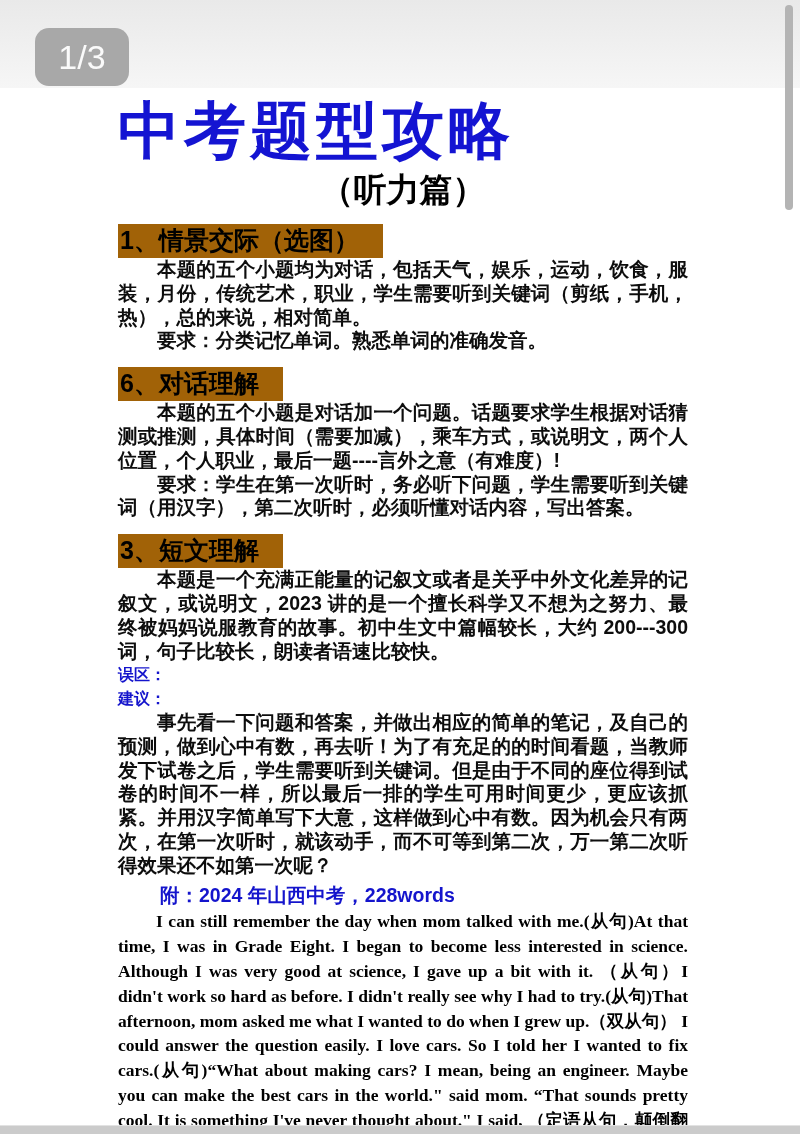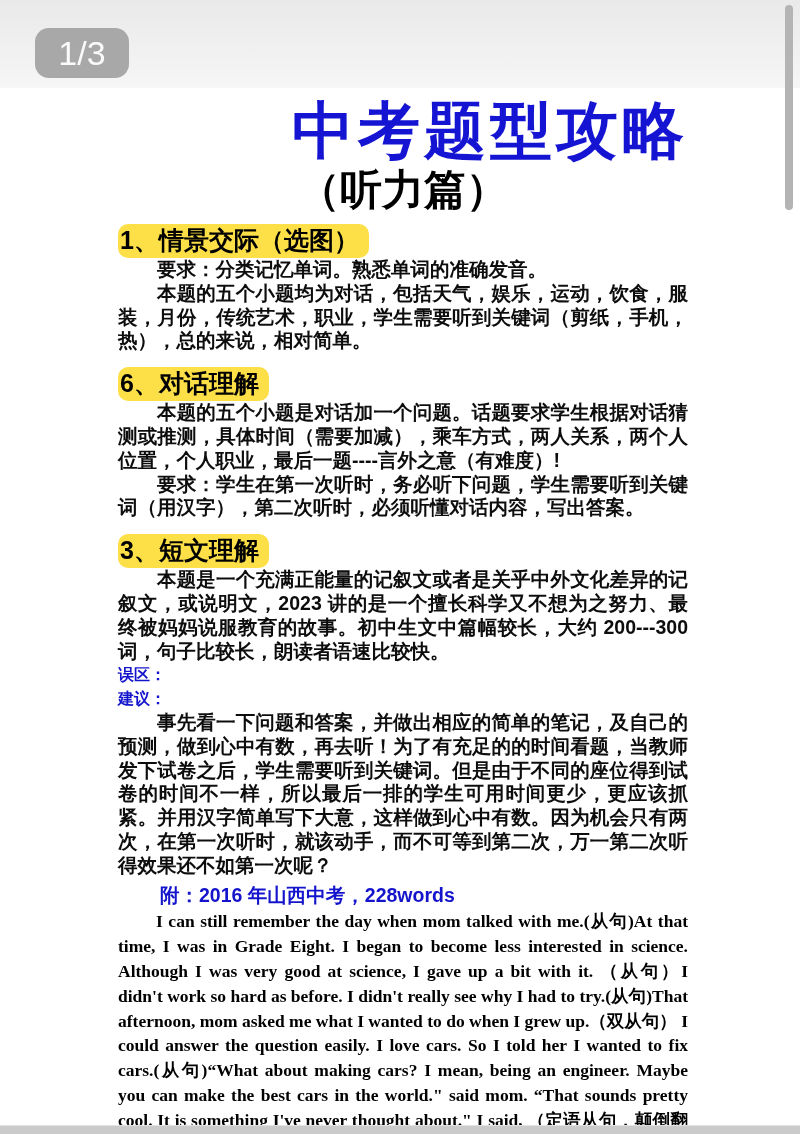--- a/index.html
+++ b/index.html
@@ -17,21 +17,21 @@
   }
   .top-band {
     position: absolute;
     left: 0; top: 0;
     width: 800px; height: 88px;
     background: linear-gradient(#e9e9e9, #f6f6f6);
   }
   .page-badge {
     position: absolute;
     left: 35px; top: 28px;
-    width: 94px; height: 50px;
+    width: 94px; height: 58px;
     background: #a8a8a8;
     border-radius: 14px;
     color: #fafafa;
     font-size: 34px;
     display: flex;
     align-items: center;
     justify-content: center;
     font-family: "Liberation Sans", sans-serif;
   }
   .scrollbar-thumb {
@@ -51,47 +51,46 @@
   .page {
     position: absolute;
     left: 0; top: 88px;
     width: 800px;
     padding: 0 112px 0 118px;
     color: #0d0d0d;
     font-weight: bold;
   }
   .doc-title {
     margin-top: 4px;
-    text-align: right;
+    text-align: left;
     font-size: 62px;
     line-height: 78px;
     letter-spacing: 4px;
     color: #1414d2;
     font-weight: bold;
     white-space: nowrap;
   }
   .doc-subtitle {
     text-align: center;
-    font-size: 42px;
+    font-size: 33px;
     line-height: 40px;
     font-weight: bold;
     color: #000000;
   }
   .sec-heading {
     margin-top: 14px;
     font-size: 25px;
     line-height: 31px;
   }
   .sec-heading .hl {
     display: inline-block;
-    background: #fde047;
-    padding: 1px 10px 2px 2px;
+    background: #a16207;
+    padding: 1px 24px 2px 2px;
     font-weight: bold;
     color: #000000;
-    border-radius: 10px;
   }
   .para {
     font-size: 19.5px;
     line-height: 23.8px;
     text-align: justify;
     text-indent: 2em;
     font-weight: bold;
   }
   .blue-label {
     font-size: 16px;
@@ -132,37 +131,37 @@
   <div class="scrollbar-thumb"></div>
 
   <div class="page">
 
     <div class="doc-title">中考题型攻略</div>
     <div class="doc-subtitle">（听力篇）</div>
 
     <div class="sec-heading">
       <span class="hl">1、情景交际（选图）</span>
     </div>
+    <p class="para">本题的五个小题均为对话，包括天气，娱乐，运动，饮食，服装，月份，传统艺术，职业，学生需要听到关键词（剪纸，手机，热），总的来说，相对简单。</p>
     <p class="para">要求：分类记忆单词。熟悉单词的准确发音。</p>
-    <p class="para">本题的五个小题均为对话，包括天气，娱乐，运动，饮食，服装，月份，传统艺术，职业，学生需要听到关键词（剪纸，手机，热），总的来说，相对简单。</p>
 
     <div class="sec-heading">
       <span class="hl">6、对话理解</span>
     </div>
-    <p class="para">本题的五个小题是对话加一个问题。话题要求学生根据对话猜测或推测，具体时间（需要加减），乘车方式，两人关系，两个人位置，个人职业，最后一题----言外之意（有难度）!</p>
+    <p class="para">本题的五个小题是对话加一个问题。话题要求学生根据对话猜测或推测，具体时间（需要加减），乘车方式，或说明文，两个人位置，个人职业，最后一题----言外之意（有难度）!</p>
     <p class="para">要求：学生在第一次听时，务必听下问题，学生需要听到关键词（用汉字），第二次听时，必须听懂对话内容，写出答案。</p>
 
     <div class="sec-heading">
       <span class="hl">3、短文理解</span>
     </div>
     <p class="para">本题是一个充满正能量的记叙文或者是关乎中外文化差异的记叙文，或说明文，2023 讲的是一个擅长科学又不想为之努力、最终被妈妈说服教育的故事。初中生文中篇幅较长，大约 200---300 词，句子比较长，朗读者语速比较快。</p>
     <p class="blue-label">误区：</p>
     <p class="blue-label">建议：</p>
     <p class="para">事先看一下问题和答案，并做出相应的简单的笔记，及自己的预测，做到心中有数，再去听！为了有充足的的时间看题，当教师发下试卷之后，学生需要听到关键词。但是由于不同的座位得到试卷的时间不一样，所以最后一排的学生可用时间更少，更应该抓紧。并用汉字简单写下大意，这样做到心中有数。因为机会只有两次，在第一次听时，就该动手，而不可等到第二次，万一第二次听得效果还不如第一次呢？</p>
 
-    <p class="attach-line">附：2016 年山西中考，228words</p>
+    <p class="attach-line">附：2024 年山西中考，228words</p>
     <p class="english-para">I can still remember the day when mom talked with me.(从句)At that time, I was in Grade Eight. I began to become less interested in science. Although I was very good at science, I gave up a bit with it. （从句）I didn't work so hard as before. I didn't really see why I had to try.(从句)That afternoon, mom asked me what I wanted to do when I grew up.（双从句） I could answer the question easily. I love cars. So I told her I wanted to fix cars.(从句)“What about making cars? I mean, being an engineer. Maybe you can make the best cars in the world." said mom.  “That sounds pretty cool. It is something I've never thought about." I said, （定语从句，颠倒翻译，难听）“Well”  said mom, “You</p>
 
   </div>
 
   <div class="bottom-strip"></div>
 
 </div>
 
 </body></html>

